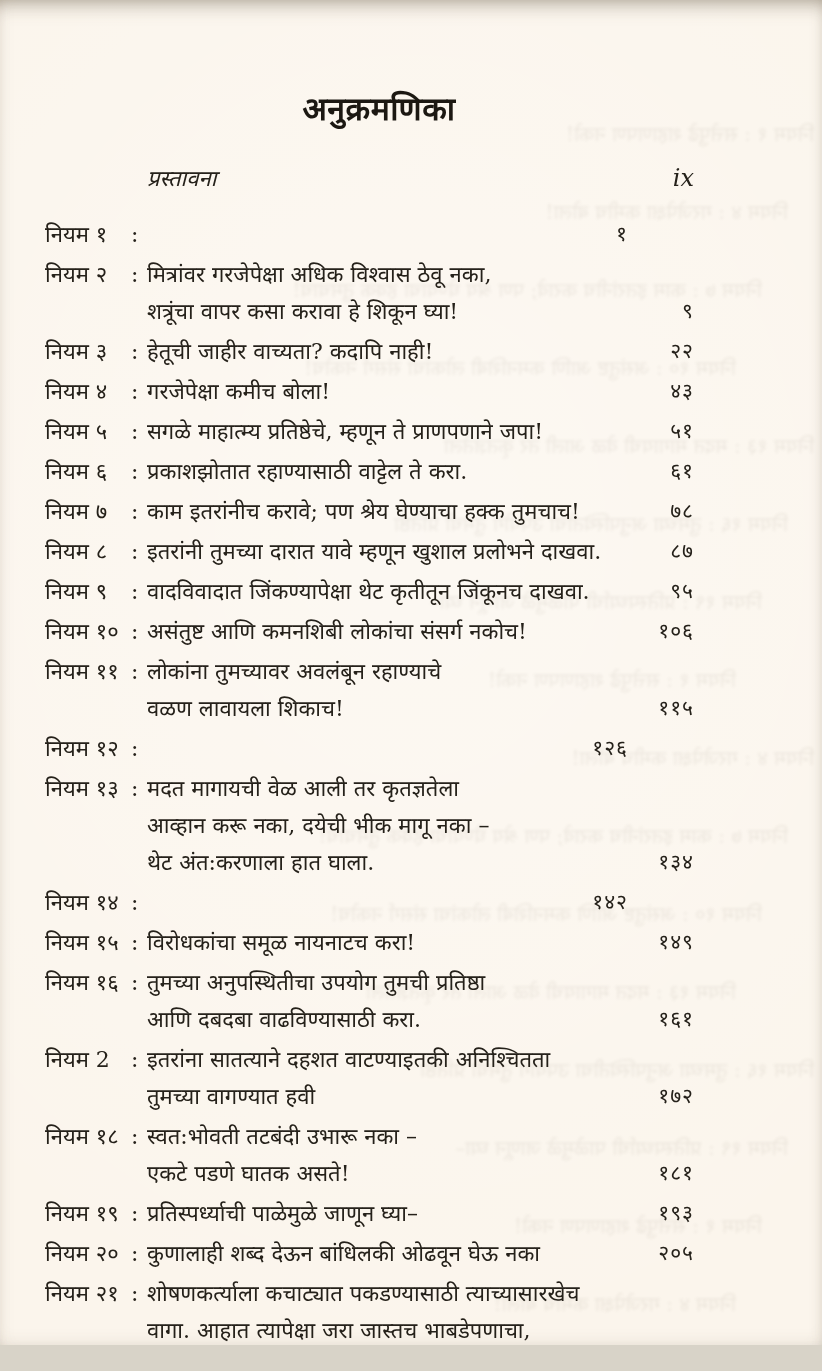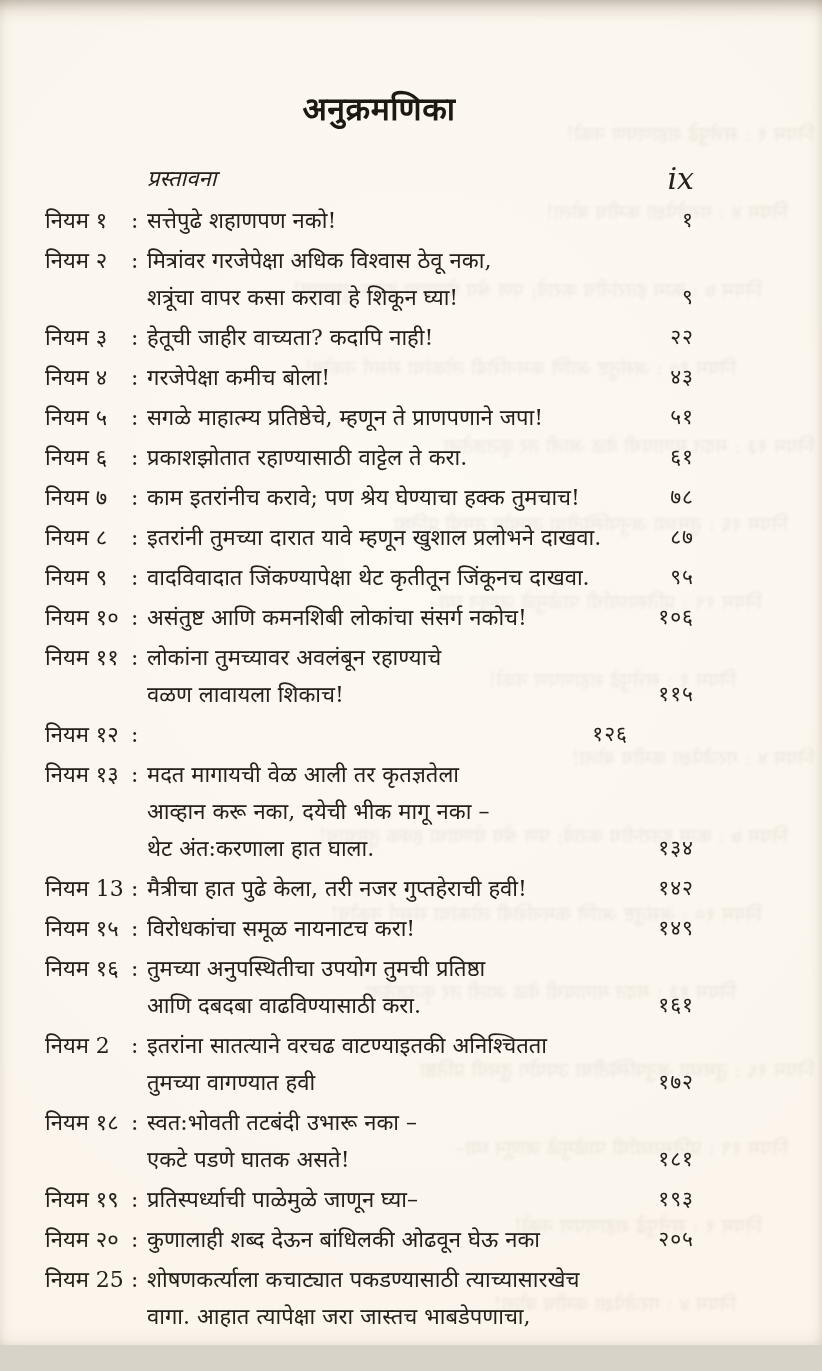--- a/index.html
+++ b/index.html
@@ -89,28 +89,28 @@
     white-space: nowrap;
     overflow: visible;
   }
   .row .page-num {
     align-self: end;
     text-align: right;
     font-size: 21px;
     letter-spacing: 1px;
   }
   .row.preface {
-    margin-bottom: 5px;
+    margin-bottom: 19px;
   }
   .row.preface .titles {
     font-style: italic;
   }
   .row.preface .page-num {
     font-style: italic;
-    font-size: 30px;
+    font-size: 24px;
     letter-spacing: 0;
   }
 </style>
 </head>
 <body>
 
 <div class="page">
 
   <div class="bleed">
       <div class="bline" style="top: 120px; left: 8px;">नियम १ : सत्तेपुढे शहाणपण नको!</div>
@@ -139,23 +139,20 @@
     <div class="label"></div>
     <div class="colon"></div>
     <div class="titles">
             <div class="line">प्रस्तावना</div>
           </div>
     <div class="page-num">ix</div>
   </div>
         <div class="row">
     <div class="label">नियम १</div>
     <div class="colon">:</div>
-    <div class="titles">
-            <div class="line">सत्तेपुढे शहाणपण नको!</div>
-          </div>
     <div class="page-num">१</div>
   </div>
         <div class="row">
     <div class="label">नियम २</div>
     <div class="colon">:</div>
     <div class="titles">
             <div class="line">मित्रांवर गरजेपेक्षा अधिक विश्वास ठेवू नका,</div>
             <div class="line">शत्रूंचा वापर कसा करावा हे शिकून घ्या!</div>
           </div>
     <div class="page-num">९</div>
@@ -242,25 +239,22 @@
     <div class="label">नियम १३</div>
     <div class="colon">:</div>
     <div class="titles">
             <div class="line">मदत मागायची वेळ आली तर कृतज्ञतेला</div>
             <div class="line">आव्हान करू नका, दयेची भीक मागू नका –</div>
             <div class="line">थेट अंत:करणाला हात घाला.</div>
           </div>
     <div class="page-num">१३४</div>
   </div>
         <div class="row">
-    <div class="label">नियम 13</div>
-    <div class="colon">:</div>
-    <div class="titles">
-            <div class="line">मैत्रीचा हात पुढे केला, तरी नजर गुप्तहेराची हवी!</div>
-          </div>
+    <div class="label">नियम १४</div>
+    <div class="colon">:</div>
     <div class="page-num">१४२</div>
   </div>
         <div class="row">
     <div class="label">नियम १५</div>
     <div class="colon">:</div>
     <div class="titles">
             <div class="line">विरोधकांचा समूळ नायनाटच करा!</div>
           </div>
     <div class="page-num">१४९</div>
   </div>
@@ -270,21 +264,21 @@
     <div class="titles">
             <div class="line">तुमच्या अनुपस्थितीचा उपयोग तुमची प्रतिष्ठा</div>
             <div class="line">आणि दबदबा वाढविण्यासाठी करा.</div>
           </div>
     <div class="page-num">१६१</div>
   </div>
         <div class="row">
     <div class="label">नियम 2</div>
     <div class="colon">:</div>
     <div class="titles">
-            <div class="line">इतरांना सातत्याने वरचढ वाटण्याइतकी अनिश्चितता</div>
+            <div class="line">इतरांना सातत्याने दहशत वाटण्याइतकी अनिश्चितता</div>
             <div class="line">तुमच्या वागण्यात हवी</div>
           </div>
     <div class="page-num">१७२</div>
   </div>
         <div class="row">
     <div class="label">नियम १८</div>
     <div class="colon">:</div>
     <div class="titles">
             <div class="line">स्वत:भोवती तटबंदी उभारू नका –</div>
             <div class="line">एकटे पडणे घातक असते!</div>
@@ -301,21 +295,21 @@
   </div>
         <div class="row">
     <div class="label">नियम २०</div>
     <div class="colon">:</div>
     <div class="titles">
             <div class="line">कुणालाही शब्द देऊन बांधिलकी ओढवून घेऊ नका</div>
           </div>
     <div class="page-num">२०५</div>
   </div>
         <div class="row">
-    <div class="label">नियम 25</div>
+    <div class="label">नियम २१</div>
     <div class="colon">:</div>
     <div class="titles">
             <div class="line">शोषणकर्त्याला कचाट्यात पकडण्यासाठी त्याच्यासारखेच</div>
             <div class="line">वागा. आहात त्यापेक्षा जरा जास्तच भाबडेपणाचा,</div>
           </div>
 
   </div>
       </div>
   </div>
 

